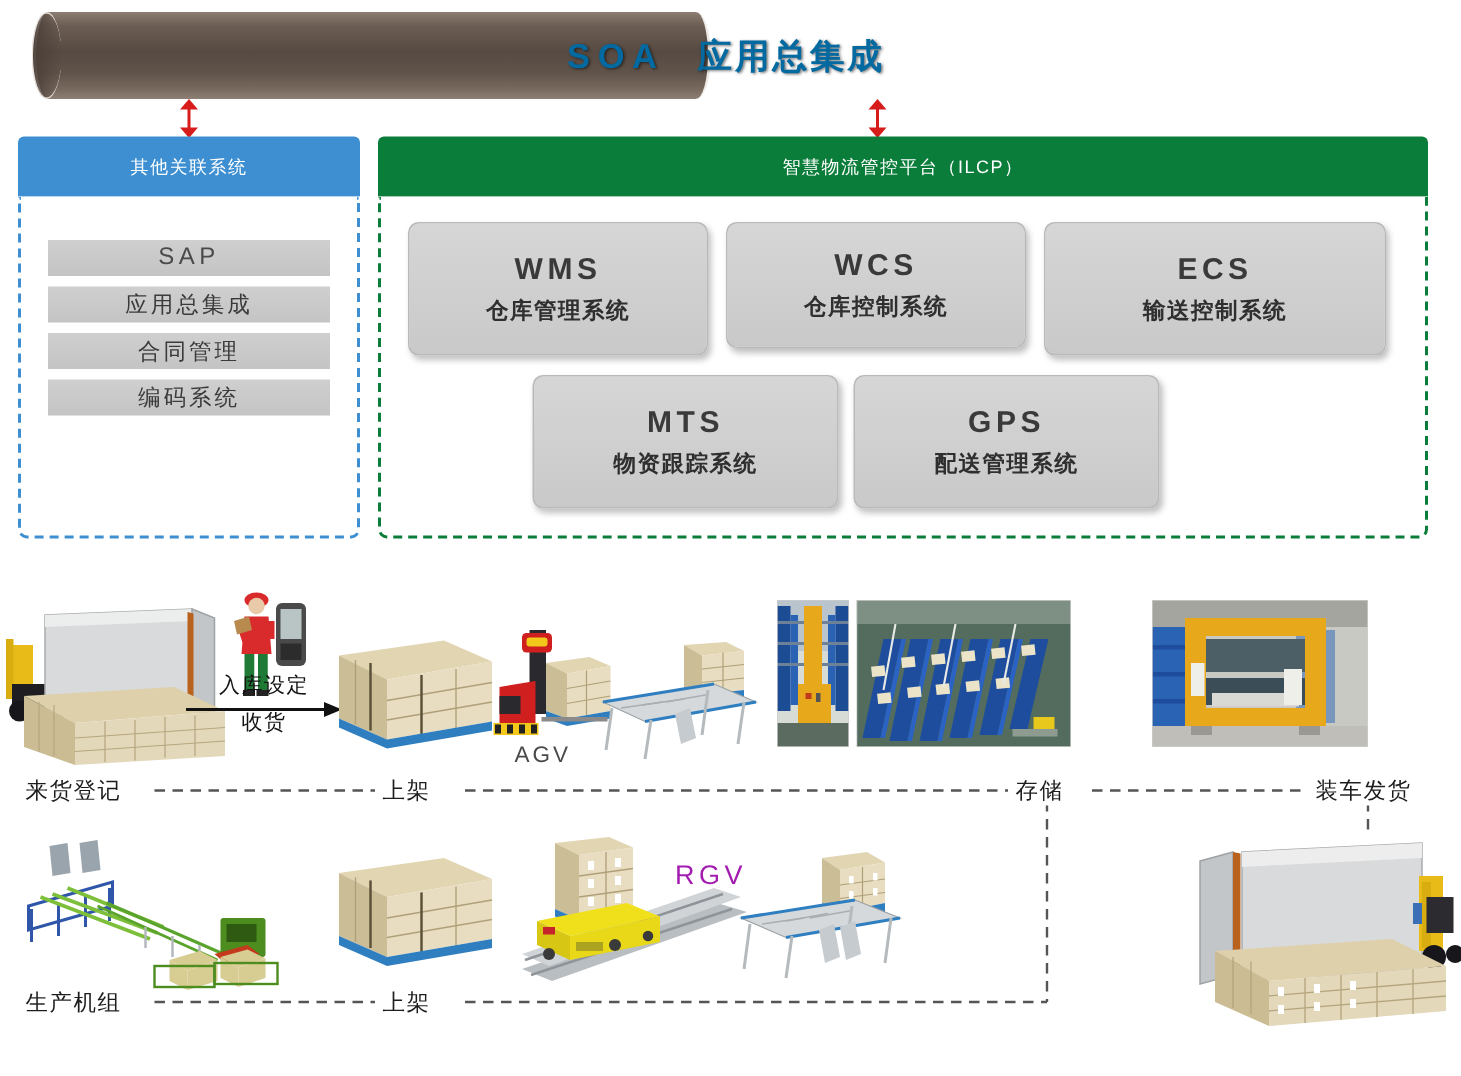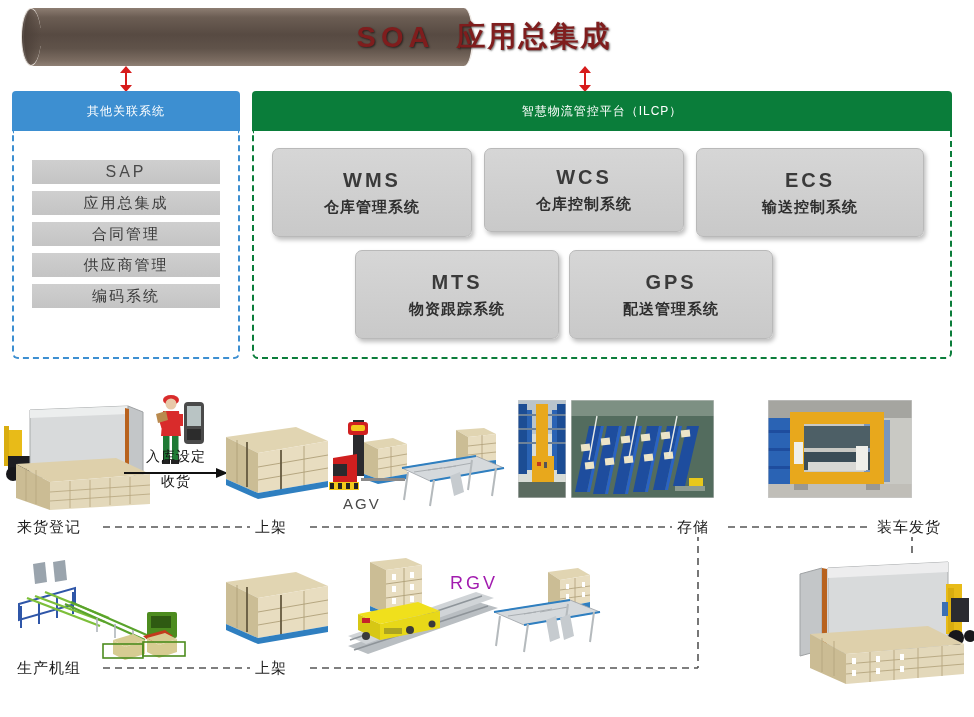--- a/index.html
+++ b/index.html
@@ -30,21 +30,21 @@
   .pipe-cap-l {
     position: absolute; left: -1px; top: 0; width: 20px; height: 58px;
     border-radius: 50%;
     background: linear-gradient(to right, #4b3f38, #33292300);
     border: 1.5px solid #e8e2dc;
     border-right: none;
   }
   .pipe-title {
     position: absolute; left: 236px; top: 0; width: 452px; height: 58px;
     display: flex; align-items: center; justify-content: center;
-    color: #7f1d1d; font-size: 29px; font-weight: bold; letter-spacing: 2px;
+    color: #0369a1; font-size: 23px; font-weight: bold; letter-spacing: 2px;
     text-shadow: 1px 1px 2px rgba(0,0,0,.55);
   }
   .pipe-title .soa { letter-spacing: 5px; margin-right: 22px; }
 
   
   .dbl-arrow { position: absolute; width: 14px; height: 26px; }
   .dbl-arrow .stem {
     position: absolute; left: 6px; top: 4px; width: 2px; height: 18px; background: #d71c1c;
   }
   .dbl-arrow .up, .dbl-arrow .dn {
@@ -145,21 +145,20 @@
     <div class="dn"></div>
   </div>
 
   <div class="panel-head head-blue">其他关联系统</div>
   <div class="dash-box dash-blue"></div>
 
   <div class="bar-list">
     <div class="bar-item latin">SAP</div>
     <div class="bar-item">应用总集成</div>
     <div class="bar-item">合同管理</div>
-    <div class="bar-item">供应商管理</div>
     <div class="bar-item">编码系统</div>
   </div>
 
   <div class="panel-head head-green">智慧物流管控平台（ILCP）</div>
   <div class="dash-box dash-green"></div>
 
   <div class="card" style="left:272px; top:148px; width:200px; height:89px;">
     <div class="code">WMS</div>
     <div class="cn">仓库管理系统</div>
   </div>

